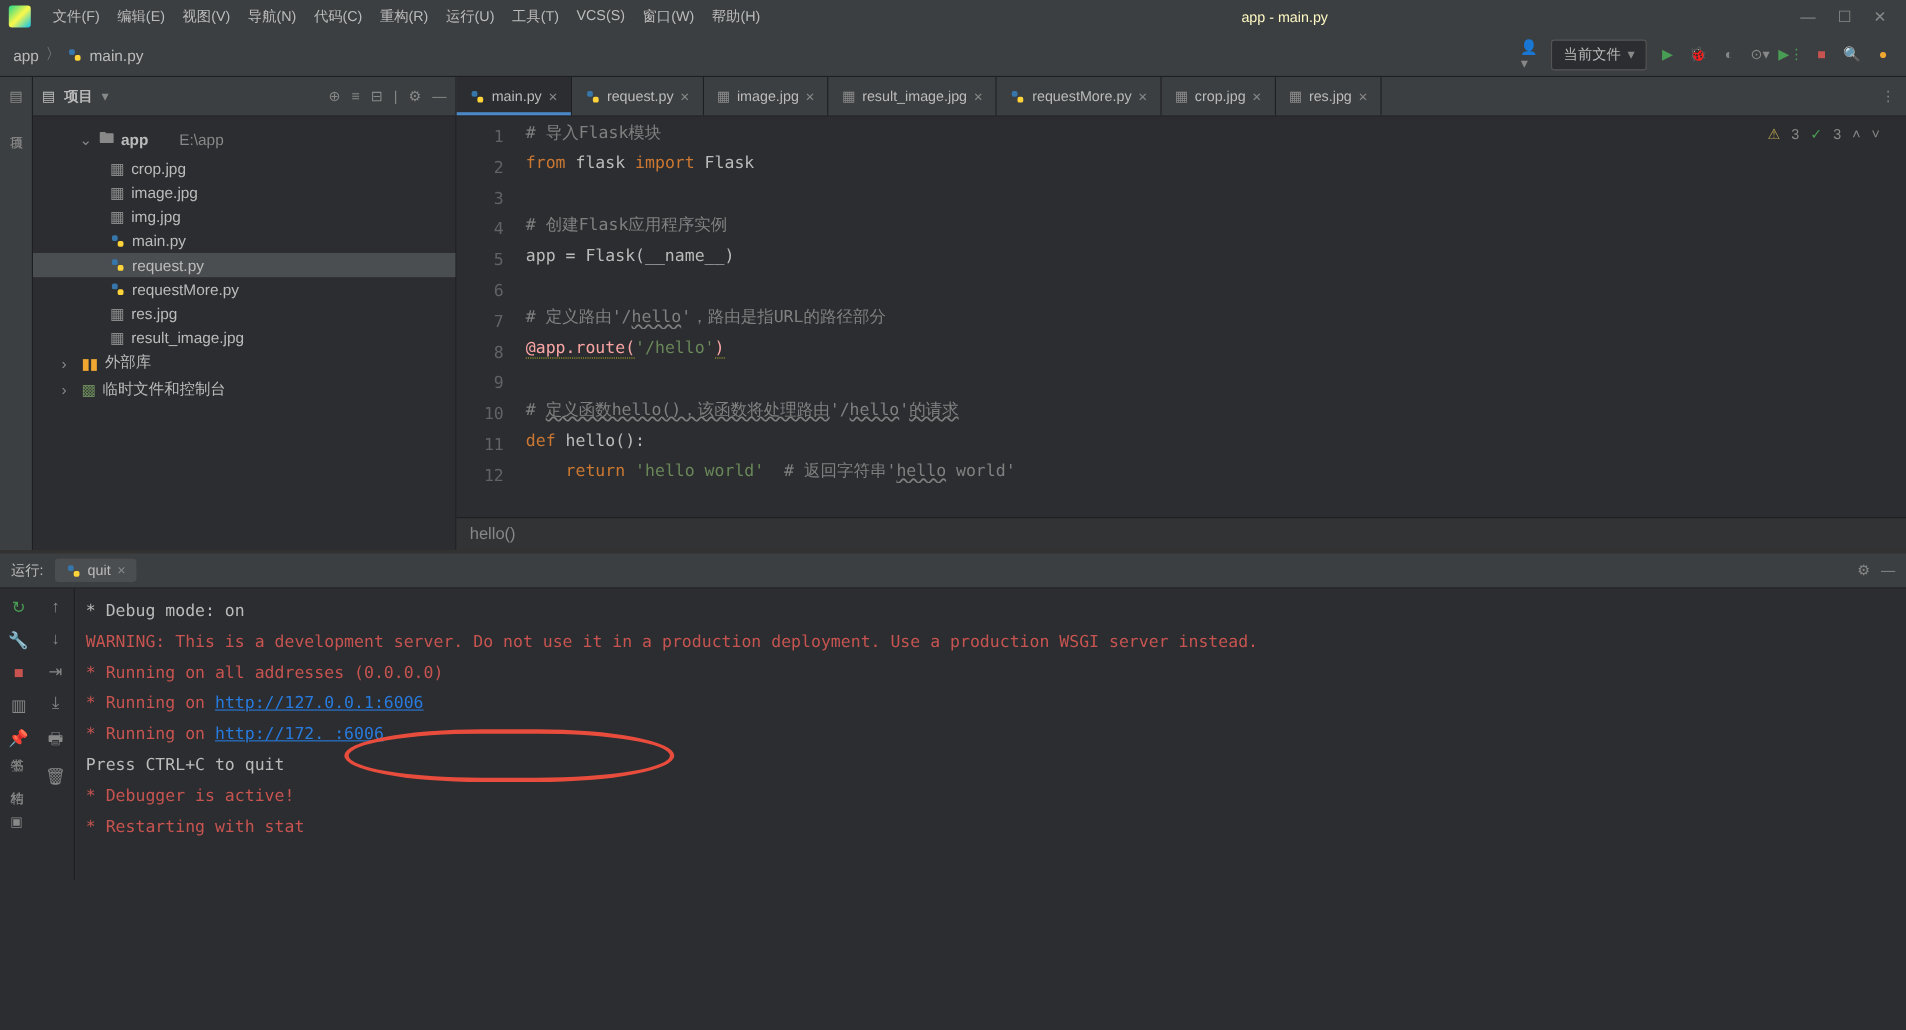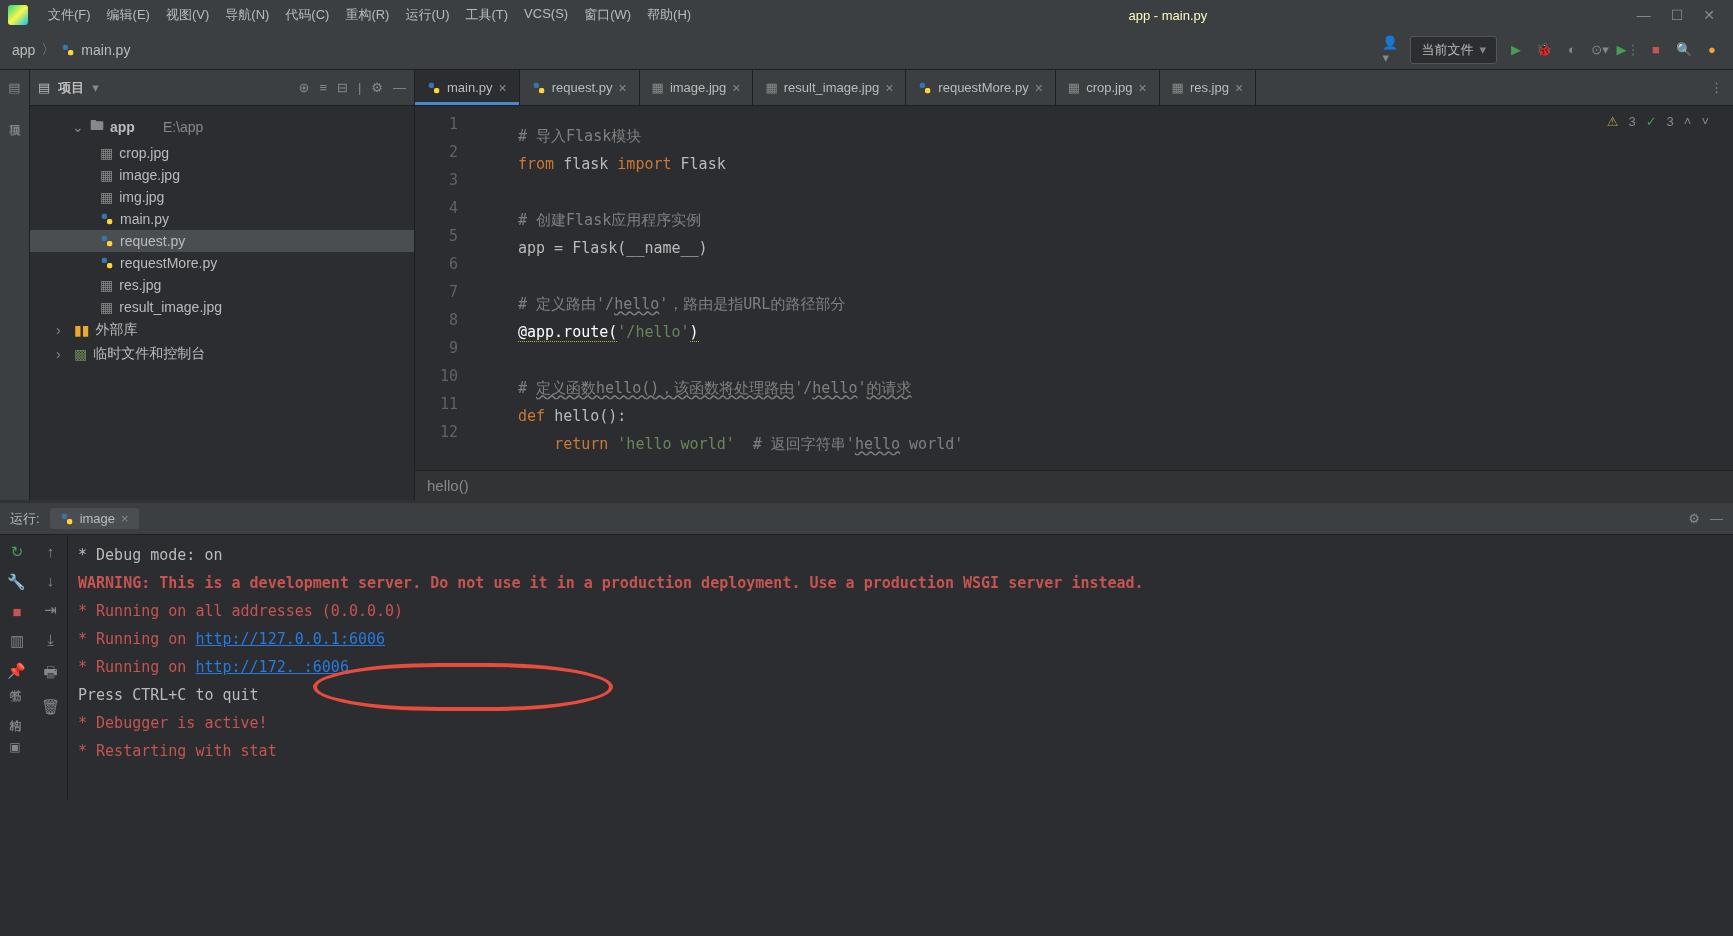--- a/index.html
+++ b/index.html
@@ -39,44 +39,44 @@
 .editor-area { flex: 1; display: flex; flex-direction: column; background: #2b2d30; }
 .editor-tabs { height: 36px; background: #3c3f41; display: flex; align-items: stretch; border-bottom: 1px solid #1e1f22; overflow: hidden; }
 .editor-tab { display: flex; align-items: center; padding: 0 12px; gap: 6px; cursor: pointer; border-right: 1px solid #1e1f22; color: #bbb; font-size: 13px; position: relative; }
 .editor-tab.active { background: #2b2d30; }
 .editor-tab.active::after { content: ''; position: absolute; bottom: 0; left: 0; right: 0; height: 3px; background: #4a88c7; }
 .editor-tab .close { color: #888; font-size: 14px; }
 .editor-tabs .more { margin-left: auto; padding: 0 10px; display: flex; align-items: center; color: #888; cursor: pointer; }
 
 .editor-body { flex: 1; display: flex; overflow: hidden; position: relative; }
 .gutter { width: 55px; background: #2b2d30; text-align: right; padding: 4px 12px 4px 4px; color: #606366; font-family: "Consolas", monospace; font-size: 15px; line-height: 28px; }
-.code { flex: 1; padding: 16px 8px; font-family: "Consolas", monospace; font-size: 15px; line-height: 28px; white-space: pre; position: relative; margin-left: 40px; }
+.code { flex: 1; padding: 0 8px; font-family: "Consolas", monospace; font-size: 15px; line-height: 28px; white-space: pre; position: relative; }
 .code .c-comment { color: #808080; }
 .code .c-keyword { color: #cc7832; }
 .code .c-string { color: #6a8759; }
-.code .c-decorator { color: #ffffff; border-bottom: 1px dotted #bbb529; }
+.code .c-decorator { color: #fca5a5; border-bottom: 1px dotted #bbb529; }
 .code .c-wavy { text-decoration: wavy underline #808080; }
 .editor-status { position: absolute; top: 8px; right: 24px; display: flex; gap: 10px; align-items: center; color: #888; font-size: 13px; }
 .editor-status .warn { color: #b8a14a; }
 .editor-status .ok { color: #499c54; }
 
 .breadcrumb-bar { height: 30px; background: #313335; padding: 0 12px; display: flex; align-items: center; color: #888; font-size: 15px; border-top: 1px solid #1e1f22; }
 
 .run-panel { height: 300px; background: #2b2d30; border-top: 3px solid #323232; display: flex; flex-direction: column; }
 .run-header { height: 32px; background: #3c3f41; display: flex; align-items: center; padding: 0 10px; gap: 10px; border-bottom: 1px solid #1e1f22; }
 .run-tab { background: #4b4e51; padding: 3px 10px; border-radius: 3px; display: flex; align-items: center; gap: 6px; }
 .run-tab .close { color: #888; cursor: pointer; }
 .run-header .right { margin-left: auto; display: flex; gap: 10px; color: #888; }
 .run-body { flex: 1; display: flex; }
 .run-toolbar { width: 34px; display: flex; flex-direction: column; align-items: center; padding: 8px 0; gap: 12px; }
 .run-toolbar-2 { width: 34px; display: flex; flex-direction: column; align-items: center; padding: 8px 0; gap: 12px; border-right: 1px solid #1e1f22; }
 .run-toolbar span, .run-toolbar-2 span { cursor: pointer; color: #888; font-size: 15px; }
 .run-output { flex: 1; padding: 6px 10px; font-family: "Consolas", monospace; font-size: 15px; line-height: 28px; position: relative; }
 .run-output .run-star { color: #c75450; }
-.run-output .run-warn { color: #c75450; font-weight: bold; }
+.run-output .run-warn { color: #c75450; font-weight: normal; }
 .run-output .run-link { color: #287bde; text-decoration: underline; cursor: pointer; }
 .run-output .run-normal { color: #bbb; }
 .red-circle { position: absolute; border: 4px solid #e74c3c; border-radius: 50% / 60%; width: 300px; height: 48px; left: 245px; top: 128px; pointer-events: none; }
 
 .bottom-gutter { position: fixed; left: 0; top: 680px; width: 30px; display: flex; flex-direction: column; align-items: center; gap: 30px; color: #888; font-size: 12px; }
 .bottom-gutter .vtext { writing-mode: vertical-rl; cursor: pointer; }
 
 .py-svg { width: 14px; height: 14px; }
 </style>
 </head>
@@ -293,21 +293,21 @@
 </div>
 
 <div class="run-panel">
   <div class="run-header">
     <span>运行:</span>
     <div class="run-tab">
       <svg class="py-svg" viewBox="0 0 16 16">
           <rect x="2" y="2" width="6" height="6" rx="2" fill="#3776ab"></rect>
           <rect x="8" y="8" width="6" height="6" rx="2" fill="#ffd43b"></rect>
         </svg>
-      <span>image</span>
+      <span>quit</span>
       <span class="close">×</span>
     </div>
     <div class="right">
       <span>⚙</span>
       <span>—</span>
     </div>
   </div>
   <div class="run-body">
     <div class="run-toolbar">
       <span style="color:#499c54">↻</span>

